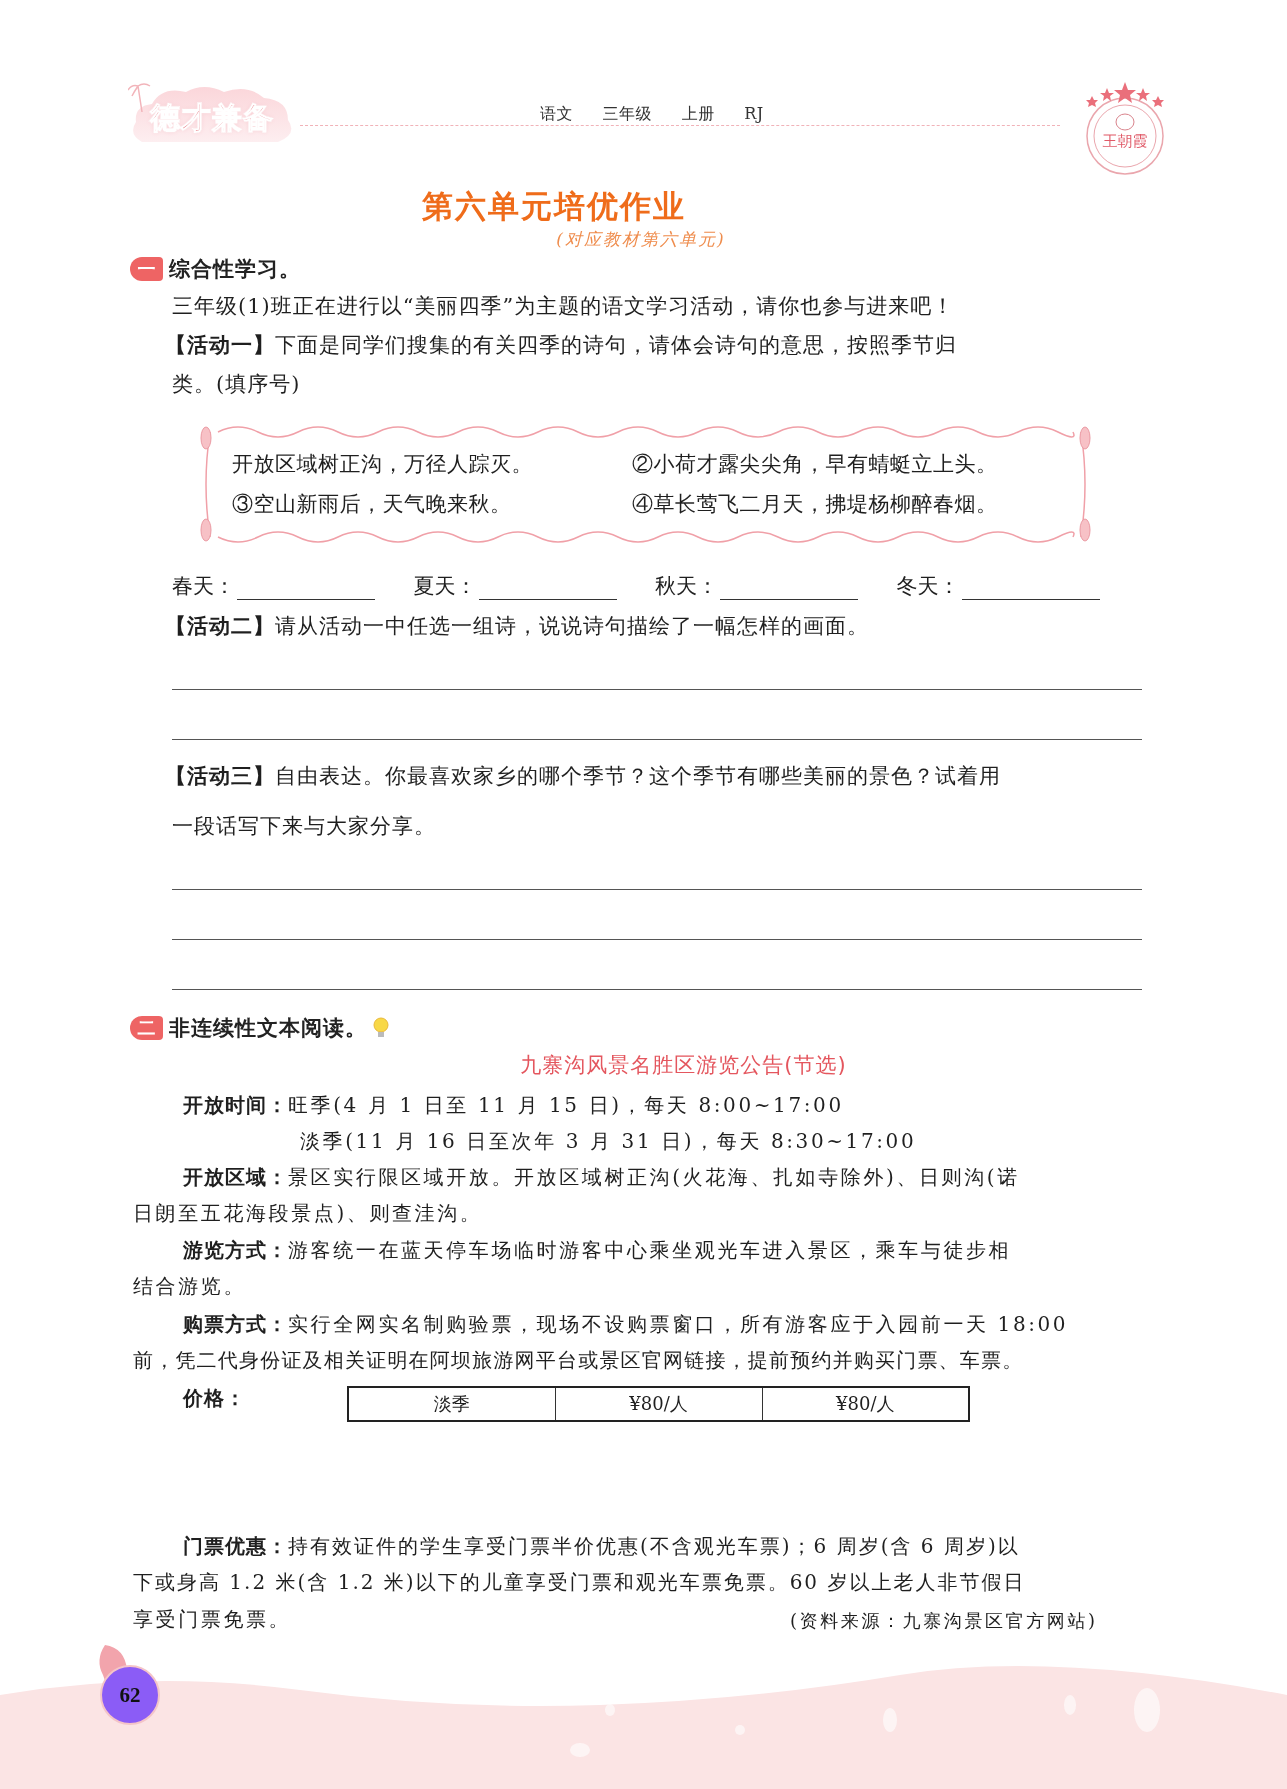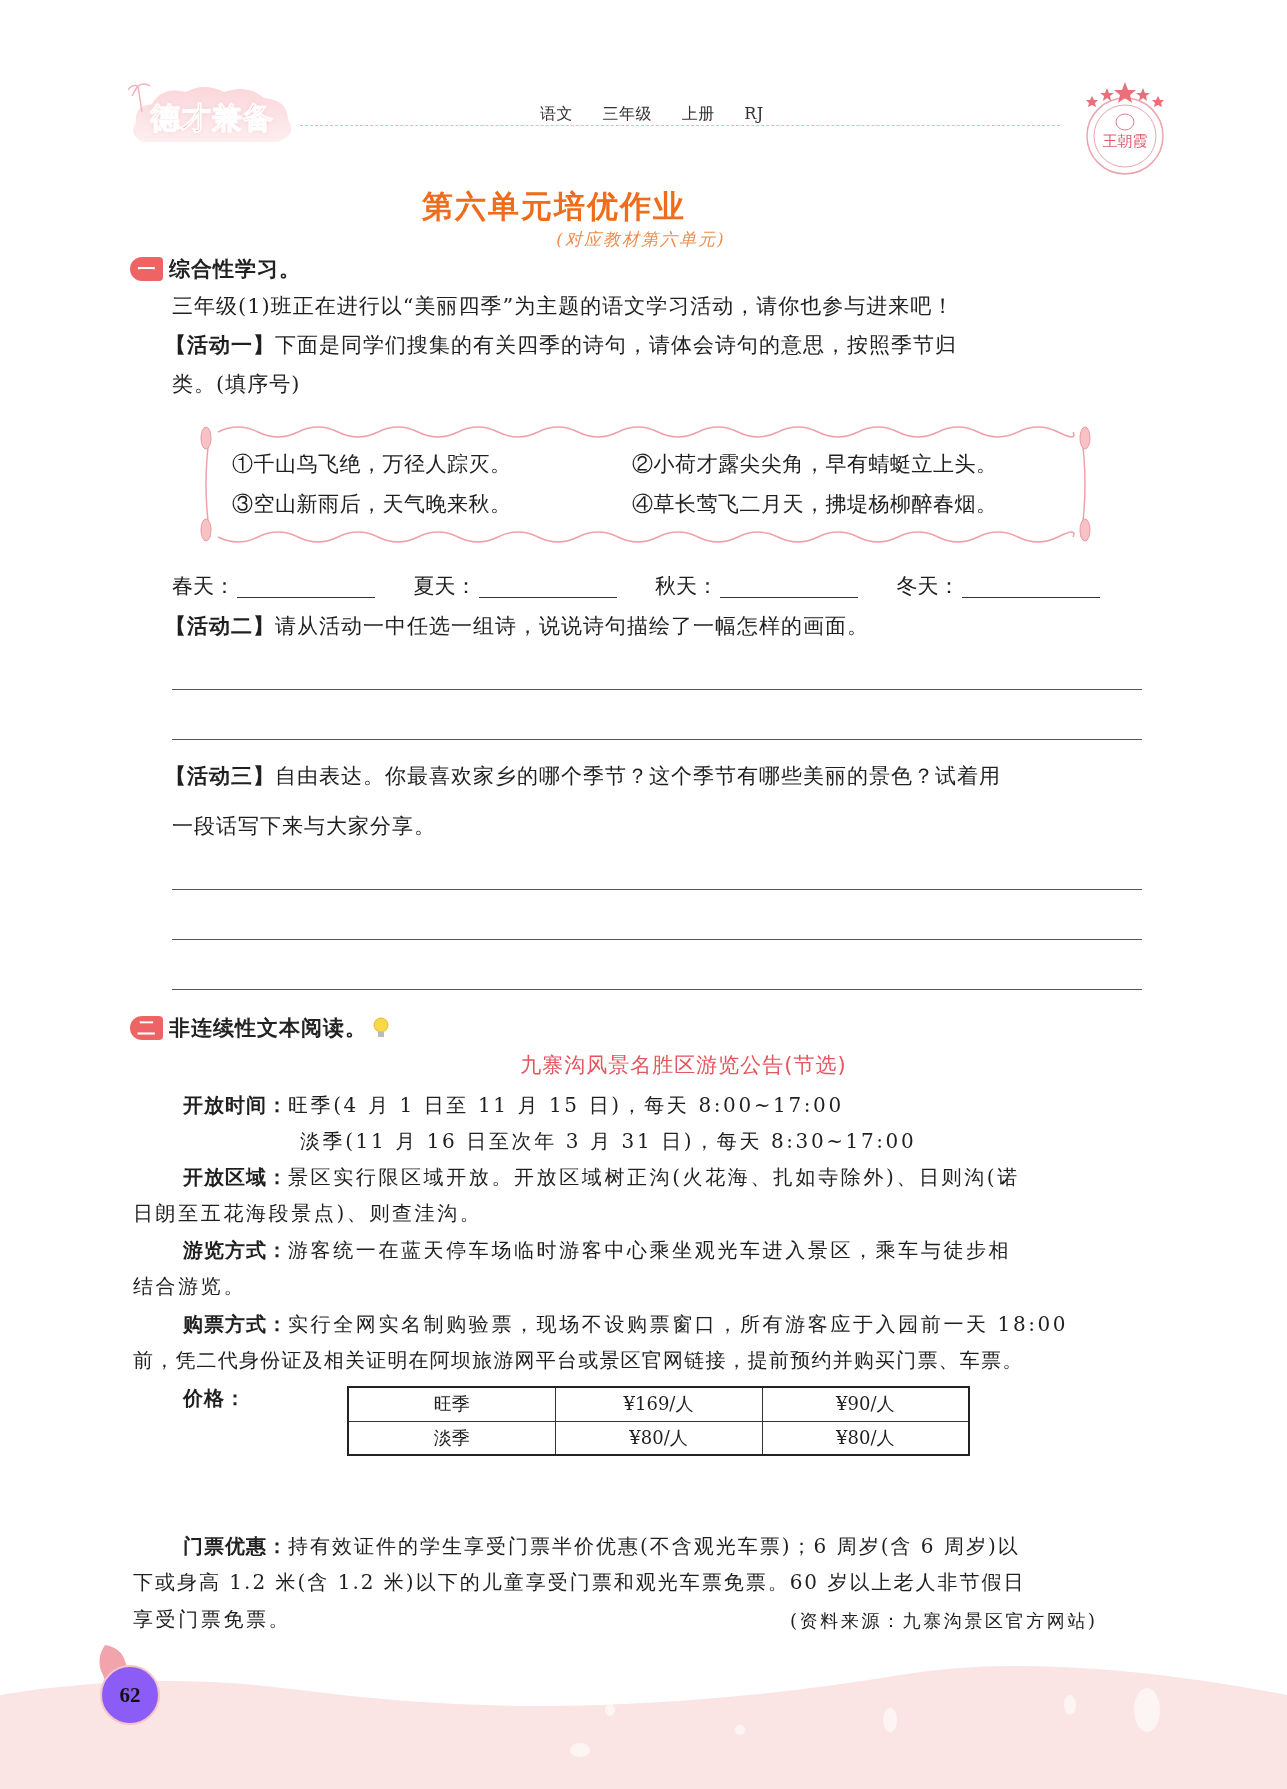--- a/index.html
+++ b/index.html
@@ -24,21 +24,21 @@
   .sec-title { font-family: "DejaVu Sans", sans-serif; font-weight: bold; font-size: 21px; color: #222; letter-spacing: 1px; }
 
   .line { font-size: 21px; line-height: 28px; letter-spacing: 1px; white-space: nowrap; }
   .bold { font-family: "DejaVu Sans", sans-serif; font-weight: bold; }
 
   
   .frame { left: 198px; top: 412px; width: 895px; height: 145px; }
   .poem { font-size: 21px; letter-spacing: 0.5px; white-space: nowrap; }
 
   .fill-row { left: 172px; top: 572px; width: 966px; display: flex; font-size: 21px; }
-  .fill-item { display: flex; width: 253px; }
+  .fill-item { display: flex; align-items: flex-end; width: 253px; }
   .fill-blank { display: inline-block; width: 138px; border-bottom: 1.5px solid #333; height: 26px; margin-left: 2px; }
 
   .write-line { left: 172px; width: 970px; border-top: 1.5px solid #555; }
 
   .notice-title { left: 0; width: 1287px; top: 1051px; text-align: center; font-family: "DejaVu Sans", sans-serif; font-size: 21px; color: #e4565e; letter-spacing: 1px; padding-left: 80px; }
   .body-text { font-size: 20px; line-height: 28px; letter-spacing: 2.6px; white-space: nowrap; }
   .label { font-family: "DejaVu Sans", sans-serif; font-weight: bold; letter-spacing: 1px; }
 
   table.price { left: 347px; top: 1386px; border-collapse: collapse; font-size: 18px; }
   table.price td { border: 1.5px solid #333; text-align: center; width: 207px; }
@@ -102,21 +102,21 @@
   <path d="M20 125 Q40 135 60 125 T100 125 T140 125 T180 125 T220 125 T260 125 T300 125 T340 125 T380 125 T420 125 T460 125 T500 125 T540 125 T580 125 T620 125 T660 125 T700 125 T740 125 T780 125 T820 125 T860 125 T875 125" stroke="#f0a0a8" stroke-width="1.5" fill="none"></path>
   <path d="M12 20 Q4 72 12 125" stroke="#f0a0a8" stroke-width="1.5" fill="none"></path>
   <path d="M883 20 Q891 72 883 125" stroke="#f0a0a8" stroke-width="1.5" fill="none"></path>
   <g fill="#f7c1c6" stroke="#eb9aa3" stroke-width="1">
     <ellipse cx="8" cy="26" rx="5" ry="11"></ellipse>
       <ellipse cx="8" cy="118" rx="5" ry="11"></ellipse>
     <ellipse cx="887" cy="26" rx="5" ry="11"></ellipse>
       <ellipse cx="887" cy="118" rx="5" ry="11"></ellipse>
   </g>
 </svg>
-<div class="abs poem" style="left:232px; top:450px;">①千山鸟飞绝，万径人踪灭。</div>
+<div class="abs poem" style="left:232px; top:450px;">开放区域树正沟，万径人踪灭。</div>
 <div class="abs poem" style="left:632px; top:450px;">②小荷才露尖尖角，早有蜻蜓立上头。</div>
 <div class="abs poem" style="left:232px; top:490px;">③空山新雨后，天气晚来秋。</div>
 <div class="abs poem" style="left:632px; top:490px;">④草长莺飞二月天，拂堤杨柳醉春烟。</div>
 
 <div class="abs fill-row">
   <div class="fill-item">
     <span>春天：</span>
     <span class="fill-blank"></span>
   </div>
   <div class="fill-item">
@@ -175,25 +175,20 @@
 
 <div class="abs body-text" style="left:183px; top:1310px;">
   <span class="label">购票方式：</span><span>实行全网实名制购验票，现场不设购票窗口，所有游客应于入园前一天 18:00</span>
 </div>
 <div class="abs body-text" style="left:133px; top:1346px; letter-spacing:1.2px;">前，凭二代身份证及相关证明在阿坝旅游网平台或景区官网链接，提前预约并购买门票、车票。</div>
 
 <div class="abs body-text label" style="left:183px; top:1384px;">价格：</div>
 
 <table class="abs price">
   <tbody>
-  <tr class="row">
-    <td>旺季</td>
-    <td>¥169/人</td>
-    <td>¥90/人</td>
-  </tr>
   <tr class="row">
     <td>淡季</td>
     <td>¥80/人</td>
     <td>¥80/人</td>
   </tr>
 </tbody>
   </table>
 
 <div class="abs body-text" style="left:183px; top:1532px; letter-spacing:2px;">
   <span class="label">门票优惠：</span><span>持有效证件的学生享受门票半价优惠(不含观光车票)；6 周岁(含 6 周岁)以</span>

